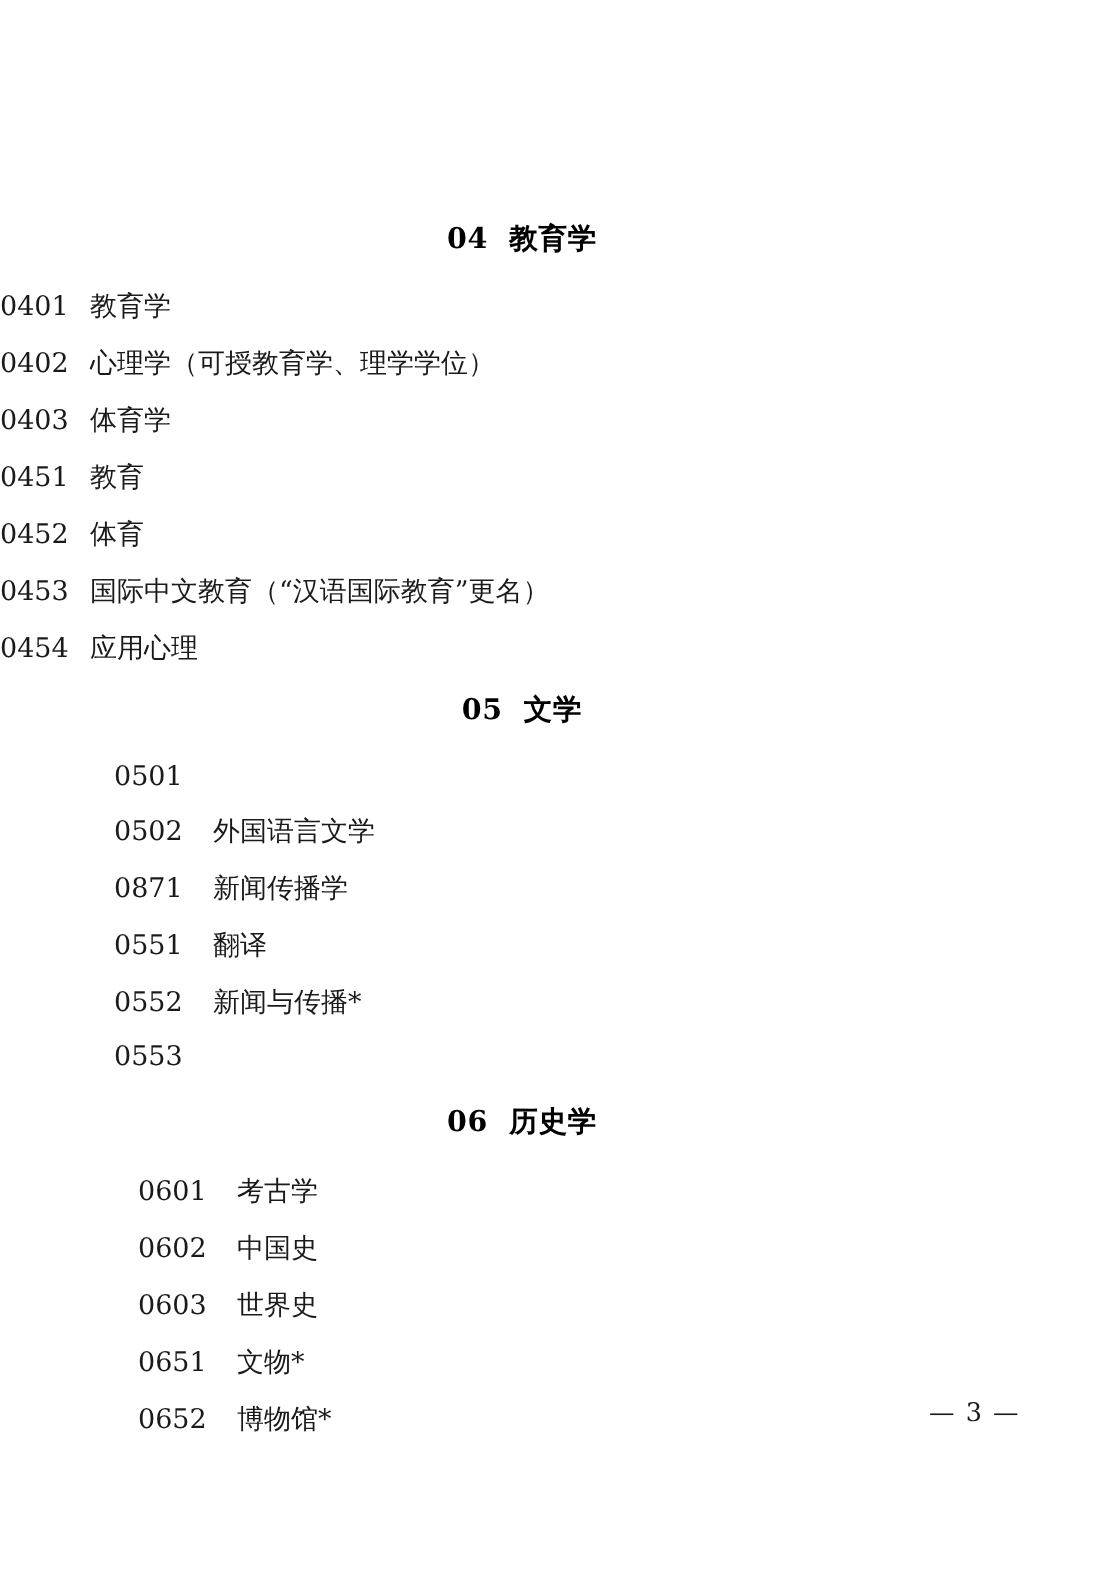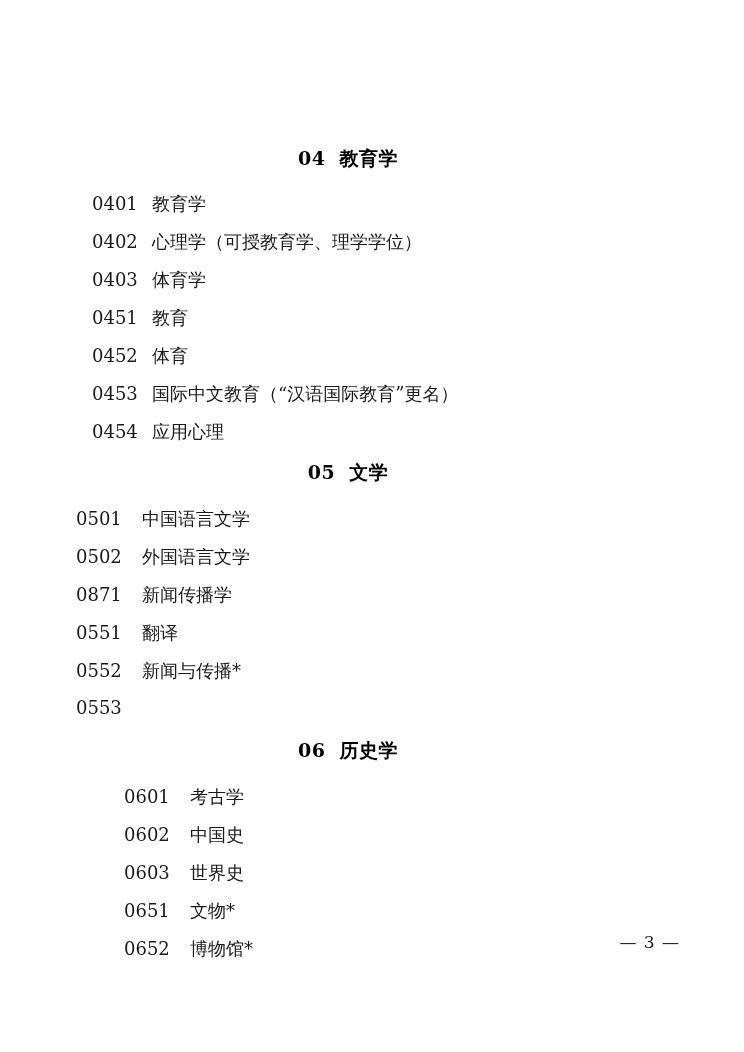--- a/index.html
+++ b/index.html
@@ -50,32 +50,32 @@
     width: 66px;
     flex: 0 0 66px;
     text-align: left;
   }
   .entry .name {
     flex: 1 1 auto;
   }
   
   #sec-04 .section-heading { margin-top: 146px; }
   #sec-04 .entries { margin-top: 20px; }
-  #sec-04 .entry { margin-bottom: 14px; padding-left: 92px; }
+  #sec-04 .entry { margin-bottom: 14px; }
   #sec-04 .entry .code { width: 60px; flex-basis: 60px; }
 
   
   #sec-05 .section-heading { margin-top: 16px; }
   #sec-05 .entries { margin-top: 21px; }
   #sec-05 .entry { margin-bottom: 14px; padding-left: 76px; }
   #sec-05 .entry .code { width: 66px; flex-basis: 66px; }
 
   
   #sec-06 .section-heading { margin-top: 20px; }
-  #sec-06 .entries { margin-top: 21px; padding-left: 32px; }
+  #sec-06 .entries { margin-top: 21px; }
   #sec-06 .entry { margin-bottom: 14px; padding-left: 92px; }
   #sec-06 .entry .code { width: 66px; flex-basis: 66px; }
 
   .page-number {
     position: absolute;
     right: 64px;
     bottom: 100px;
     font-size: 17px;
     color: #1a1a1a;
     letter-spacing: 1px;
@@ -124,21 +124,20 @@
       </div>
     </div>
 
     <div class="section" id="sec-05">
       <div class="section-heading">
         <span class="code">05</span><span class="title">文学</span>
       </div>
       <div class="entries">
         <div class="entry">
           <span class="code">0501</span>
-          <span class="name">中国语言文学</span>
         </div>
         <div class="entry">
           <span class="code">0502</span>
           <span class="name">外国语言文学</span>
         </div>
         <div class="entry">
           <span class="code">0871</span>
           <span class="name">新闻传播学</span>
         </div>
         <div class="entry">

